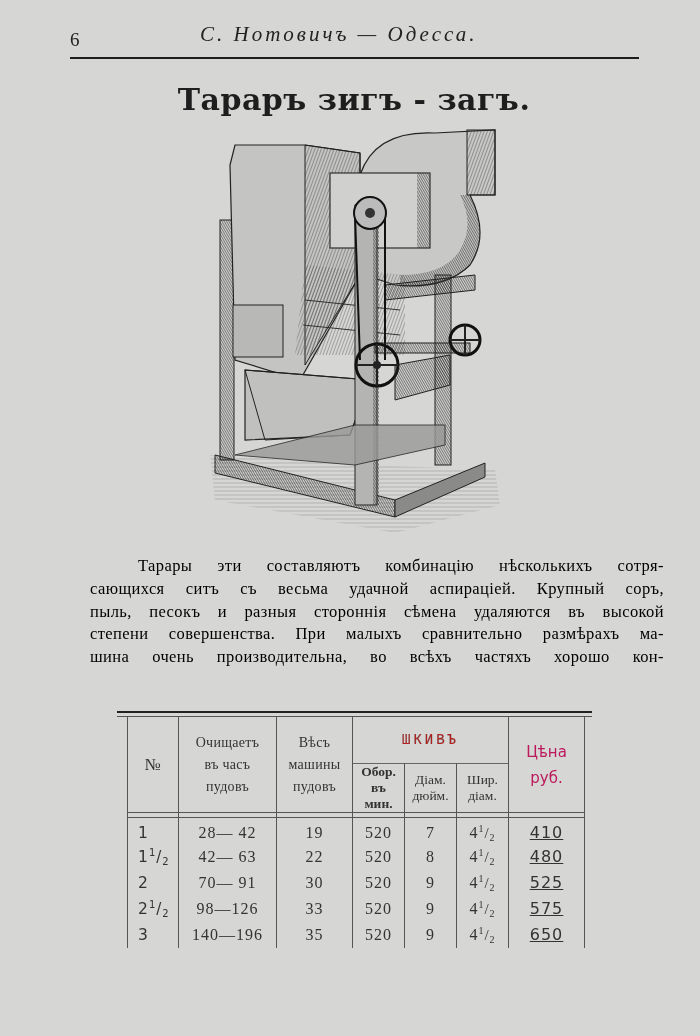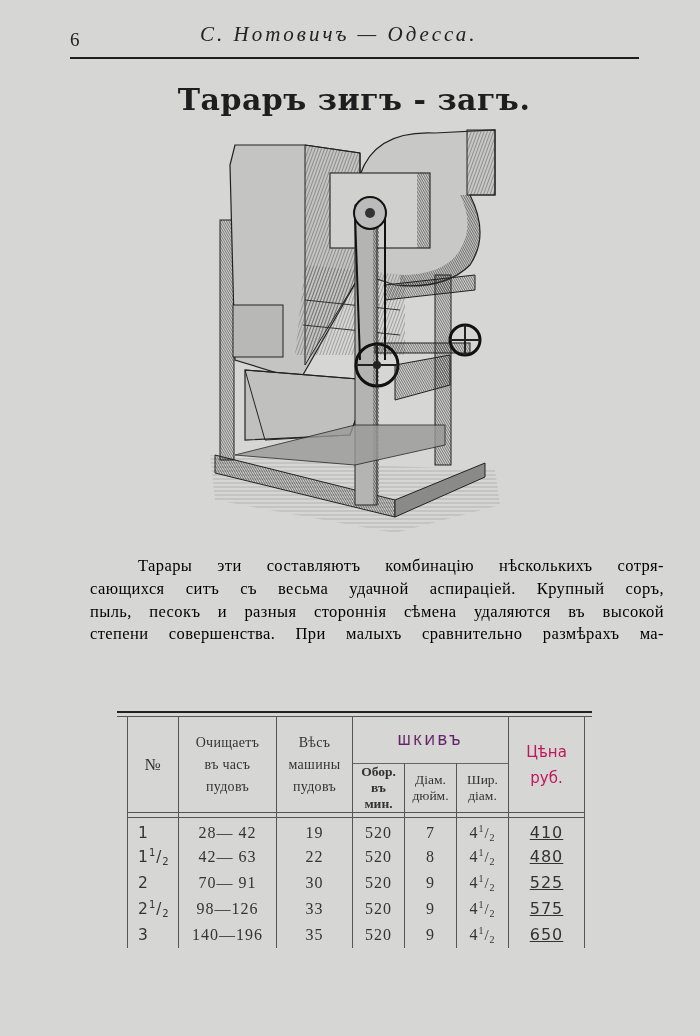--- a/index.html
+++ b/index.html
@@ -50,22 +50,22 @@
     position: absolute; left: 127px; top: 717px;
     border-collapse: collapse;
     font-size: 14px; color: #333;
   }
   table.price-table td, table.price-table th {
     border-left: 1px solid #555; border-right: 1px solid #555;
     padding: 0; text-align: center; font-weight: normal; vertical-align: middle;
   }
   .hdr { line-height: 22px; letter-spacing: 0.3px; }
   .shkiv {
-    font-family: Liberation Sans, sans-serif; font-size: 14px; letter-spacing: 3px;
-    font-weight: bold; color: #701a75;
+    font-family: Liberation Mono, monospace; font-size: 14px; letter-spacing: 3px;
+    font-weight: bold; color: #b91c1c;
     -webkit-text-stroke: 0.2px #444;
   }
   .sub-hdr { font-size: 13.5px; line-height: 16px; border-top: 1px solid #666; }
   .price-hdr { font-family: "DejaVu Sans", sans-serif; font-size: 15px; line-height: 26px; color: #be185d; }
   .header-sep td { height: 4px; border-top: 1px solid #555; border-bottom: 1px solid #555; }
   .num { font-family: "DejaVu Sans", sans-serif; font-weight: bold; font-size: 15.5px; text-align: left !important; padding-left: 10px !important; color: #333; }
   .data { font-size: 16px; height: 26px; letter-spacing: 1px; }
   .price { font-family: "DejaVu Sans", sans-serif; font-weight: bold; font-size: 16px; letter-spacing: 1px; color: #333; text-decoration: underline; }
   sup.frac-n { font-size: 10px; vertical-align: 6px; }
   sub.frac-d { font-size: 10px; vertical-align: -3px; }
@@ -146,20 +146,21 @@
     <path d="M190,240 L245,230 L245,260 L190,275 Z" fill="url(#hatchDark)" stroke="#222"></path>
     <path d="M30,330 L150,300 L240,300 L240,320 L150,340 Z" fill="#9a9a98" stroke="#222" opacity="0.8"></path>
   </svg>
 </div>
 
 <div class="body-text">
   <span class="line first">Тарары эти составляютъ комбинацію нѣсколькихъ сотря-</span>
   <span class="line">сающихся ситъ съ весьма удачной аспираціей. Крупный соръ,</span>
   <span class="line">пыль, песокъ и разныя стороннія сѣмена удаляются въ высокой</span>
   <span class="line">степени совершенства. При малыхъ сравнительно размѣрахъ ма-</span>
+  <span class="line">шина очень производительна, во всѣхъ частяхъ хорошо кон-</span>
 </div>
 
 <div class="table-top-rule"></div>
 <div class="table-top-rule2"></div>
 
 <table class="price-table">
   <colgroup>
     <col style="width:51px">
       <col style="width:98px">
       <col style="width:76px">

